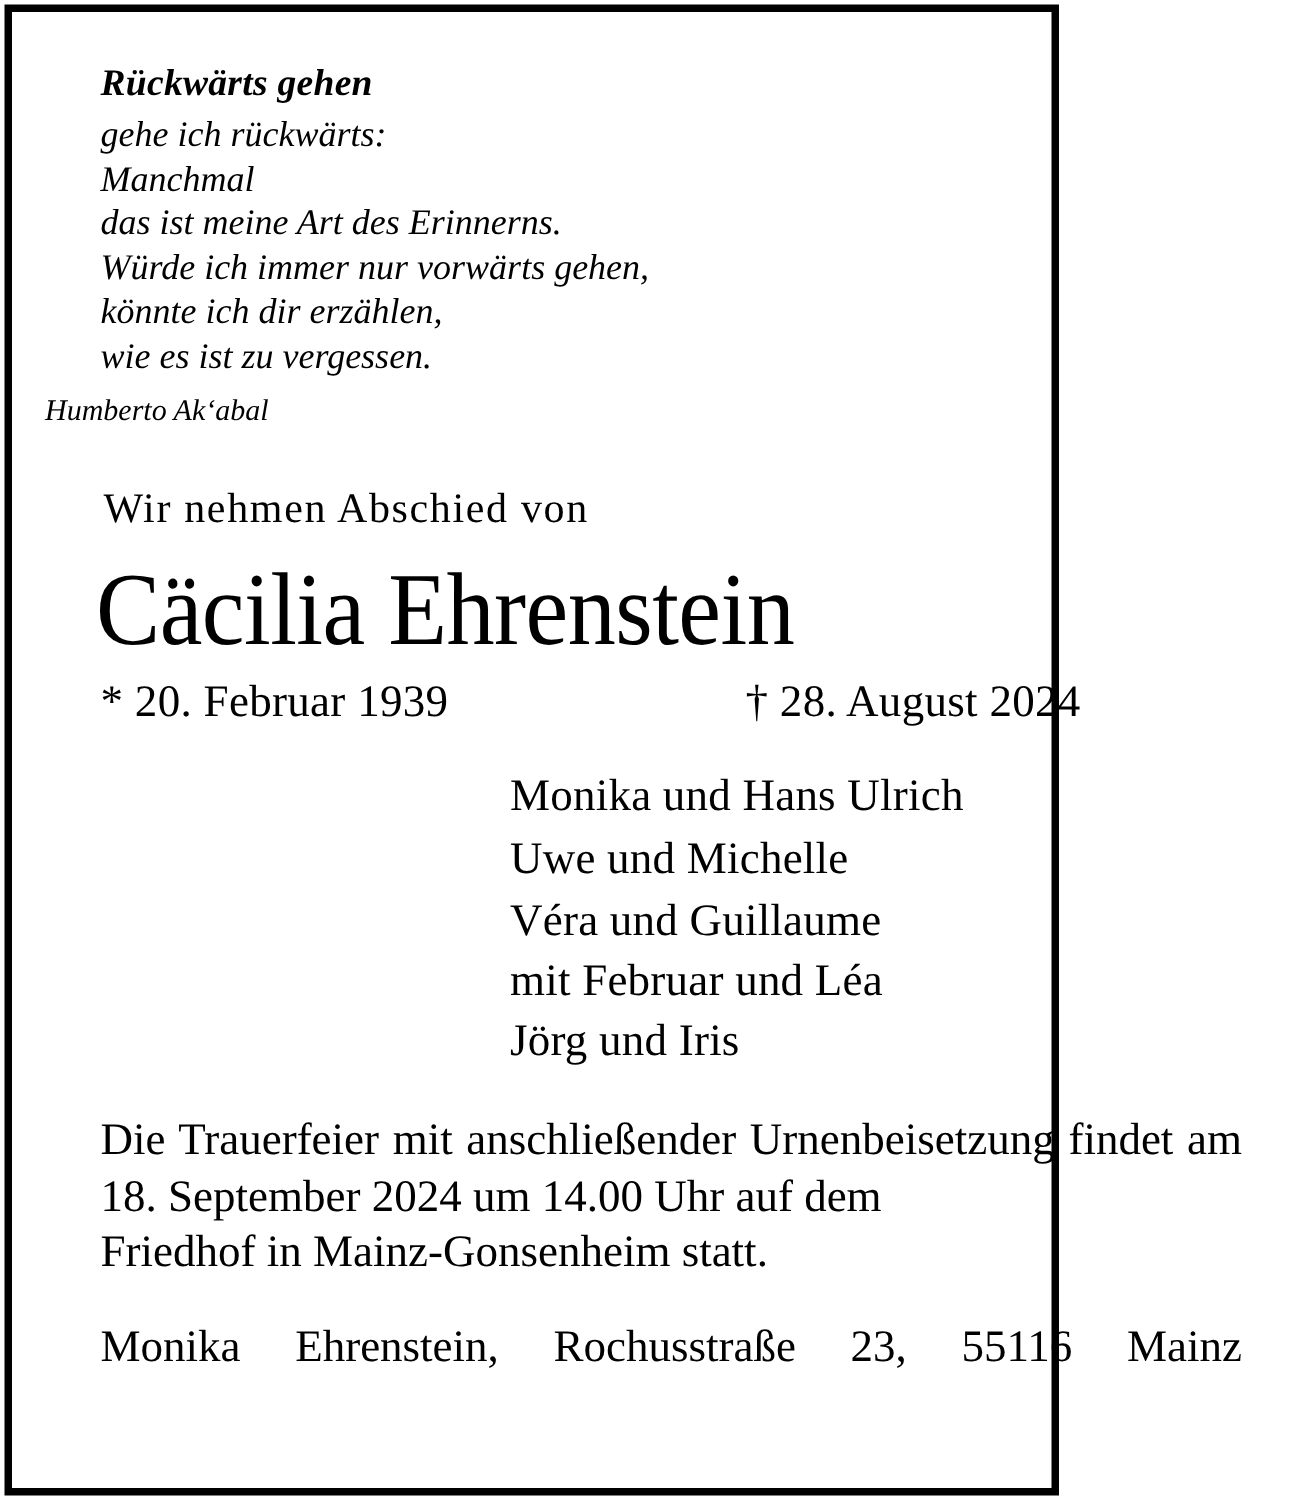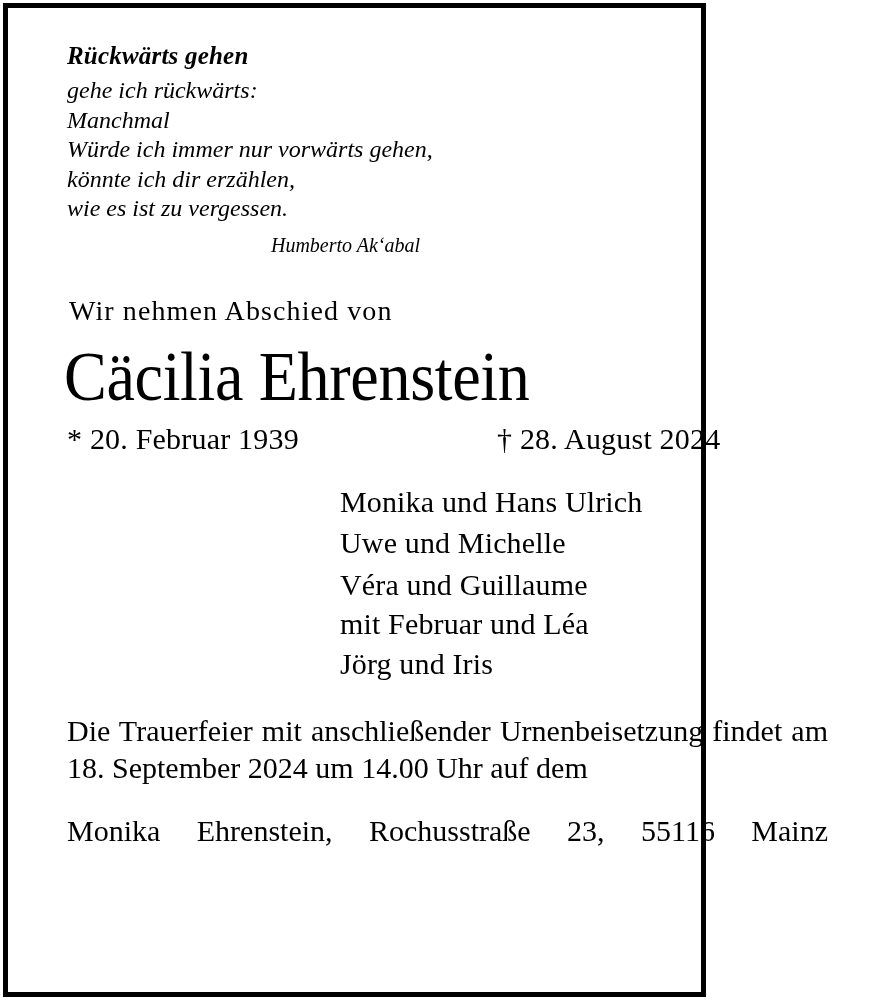--- a/index.html
+++ b/index.html
@@ -52,21 +52,21 @@
     font-weight: normal;
     font-size: 24px;
     line-height: 29.5px;
     margin: 0;
     white-space: pre;
   }
   #poem-attribution {
     font-style: italic;
     font-size: 20px;
     line-height: 24px;
-    text-align: center;
+    text-align: left;
     margin: 9px 18px 0 0;
   }
 
   
   #announcement-line {
     font-size: 28px;
     line-height: 34px;
     letter-spacing: 1.1px;
     margin: 37px 0 0 39px;
   }
@@ -141,20 +141,21 @@
 </head>
 <body>
 
 <div id="obituary-card">
   <div id="obituary-frame">
 
     <div id="poem-block">
       <div class="poem-title">Rückwärts gehen</div>
       <div class="poem-line">gehe ich rückwärts:</div>
       <div class="poem-line">Manchmal</div>
+      <div class="poem-line">das ist meine Art des Erinnerns.</div>
       <div class="poem-line">Würde ich immer nur vorwärts gehen,</div>
       <div class="poem-line">könnte ich dir erzählen,</div>
       <div class="poem-line">wie es ist zu vergessen.</div>
     </div>
     <div id="poem-attribution">Humberto Ak‘abal</div>
 
     <div id="announcement-line">Wir nehmen Abschied von</div>
     <div id="deceased-name">Cäcilia Ehrenstein</div>
 
     <div id="dates-row">
@@ -163,18 +164,18 @@
     </div>
 
     <div id="survivors-block">
       <div class="survivor-line">Monika und Hans Ulrich</div>
       <div class="survivor-line">Uwe und Michelle</div>
       <div class="survivor-line">Véra und Guillaume</div>
       <div class="survivor-line tight">mit Februar und Léa</div>
       <div class="survivor-line">Jörg und Iris</div>
     </div>
 
-    <div id="service-paragraph"><span>Die Trauerfeier mit anschließender Urnenbeisetzung findet am 18. September 2024 um 14.00 Uhr auf dem </span></div>
+    <div id="service-paragraph"><span>Die Trauerfeier mit anschließender Urnenbeisetzung findet am 18. September 2024 um 14.00 Uhr auf dem </span><span class="last-line">Friedhof in Mainz-Gonsenheim statt.</span></div>
 
     <div id="contact-line">Monika Ehrenstein, Rochusstraße 23, 55116 Mainz</div>
 
   </div>
 </div>
 
 </body></html>

